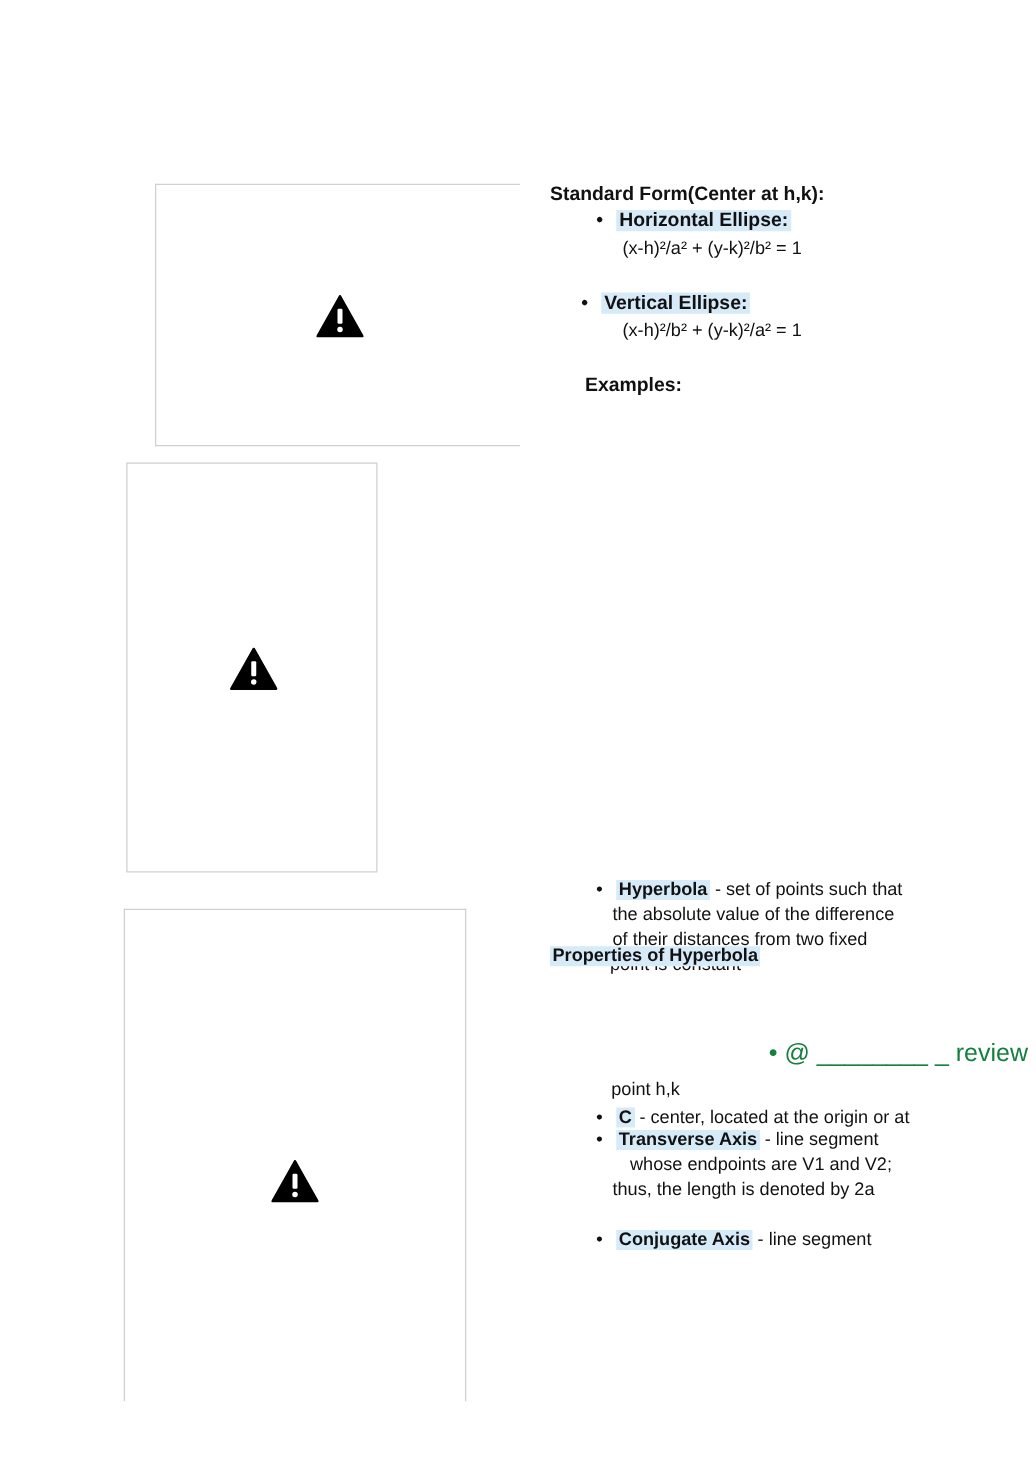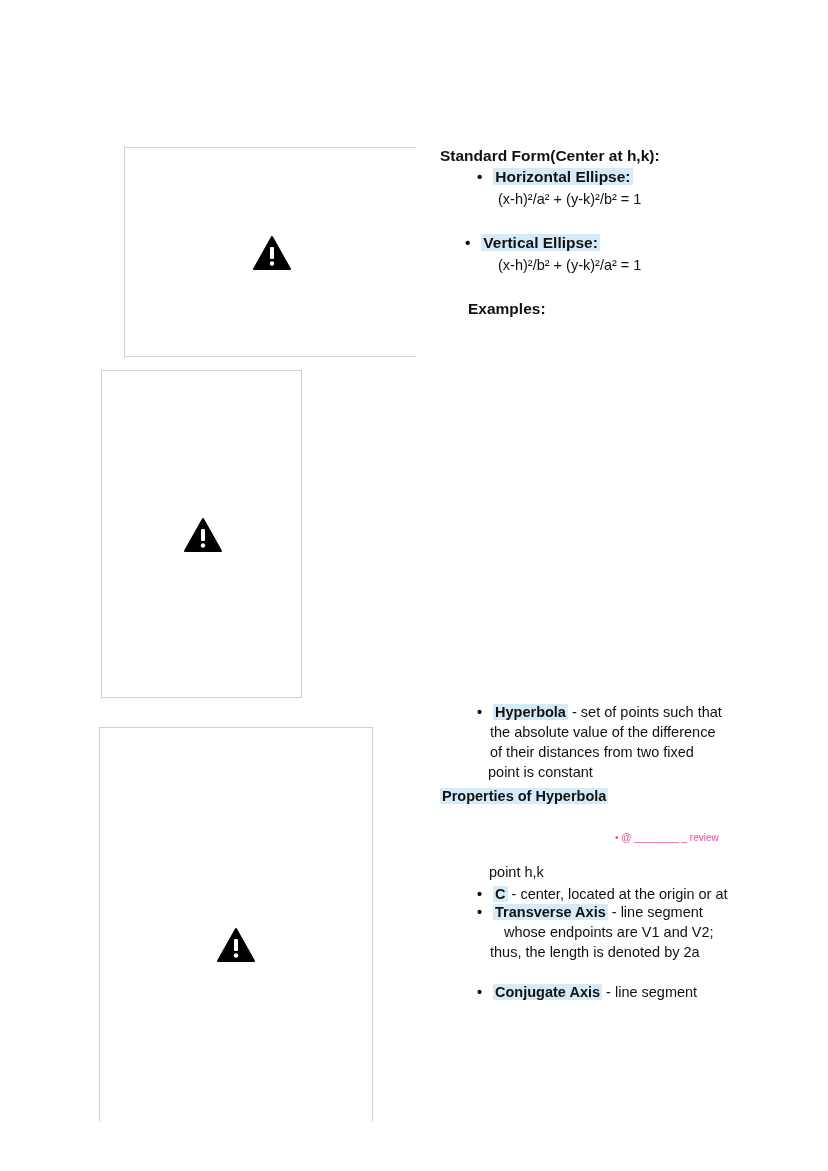--- a/index.html
+++ b/index.html
@@ -8,21 +8,21 @@
   .img-box { position: absolute; background: #ffffff; box-sizing: border-box;
              border: 1px solid #d0d0d0; }
   .img-box.no-right { border-right: none; }
   .img-box.no-bottom { border-bottom: none; }
   .warn { position: absolute; width: 38px; height: 34px; }
   .txt { position: absolute; font-size: 14.5px; line-height: 20px; white-space: nowrap; }
   .bold { font-weight: bold; }
   .hl { background: #d6eaf8; padding: 0 2px; text-align: right; }
   .heading { font-size: 15.5px; font-weight: bold; }
   .bullet::before { content: "\2022"; display: inline-block; width: 12px; font-weight: bold; }
-  .watermark { position: absolute; color: #ec4899; font-size: 10px; white-space: nowrap; }
+  .watermark { position: absolute; color: #15803d; font-size: 20px; white-space: nowrap; }
 </style>
 </head>
 <body>
 
 <div class="img-box no-right" style="left:124px; top:147px; width:292px; height:210px;">
   <svg class="warn" style="left:128px; top:88px;" viewBox="0 0 38 34">
     <path d="M19 1 L37 33 L1 33 Z" fill="#000" stroke="#000" stroke-width="2" stroke-linejoin="round"></path>
     <rect x="17" y="11" width="4" height="12" rx="1" fill="#fff"></rect>
     <circle cx="19" cy="27.5" r="2.2" fill="#fff"></circle>
   </svg>
@@ -58,21 +58,21 @@
 
 <div class="txt heading" style="left:440px; top:299px;margin-left:28px;">Examples:</div>
 
 <div class="txt bullet" style="left:477px; top:702px;">
   <span class="bold hl">Hyperbola</span><span> - set of points such that</span>
 </div>
 <div class="txt" style="left:490px; top:722px;">the absolute value of the difference</div>
 <div class="txt" style="left:490px; top:742px;">of their distances from two fixed</div>
 <div class="txt" style="left:488px; top:762px;">point is constant</div>
 
-<div class="txt" style="left:440px; top:786px;">
+<div class="txt" style="left:440px; top:755px;">
   <span class="bold hl">Properties of Hyperbola</span>
 </div>
 
 <div class="watermark" style="left:615px; top:832px;">• @ ________ _ review</div>
 
 <div class="txt bullet" style="left:477px; top:853px;margin-top:31px;">
   <span class="bold hl">C</span><span> - center, located at the origin or at</span>
 </div>
 <div class="txt" style="left:489px; top:862px;">point h,k</div>
 

